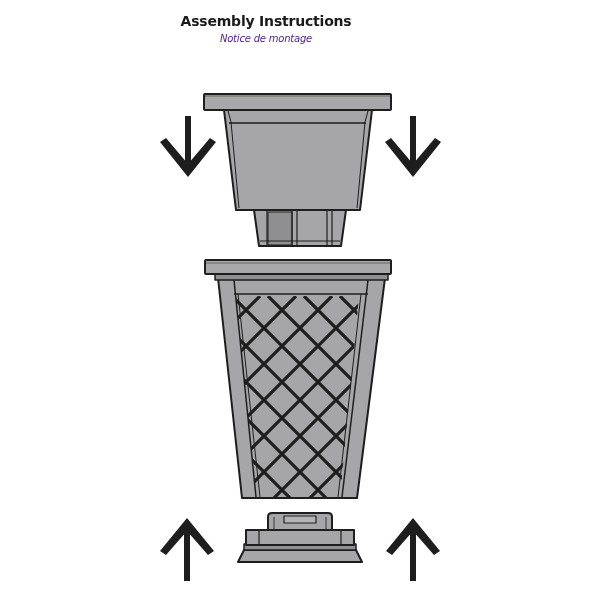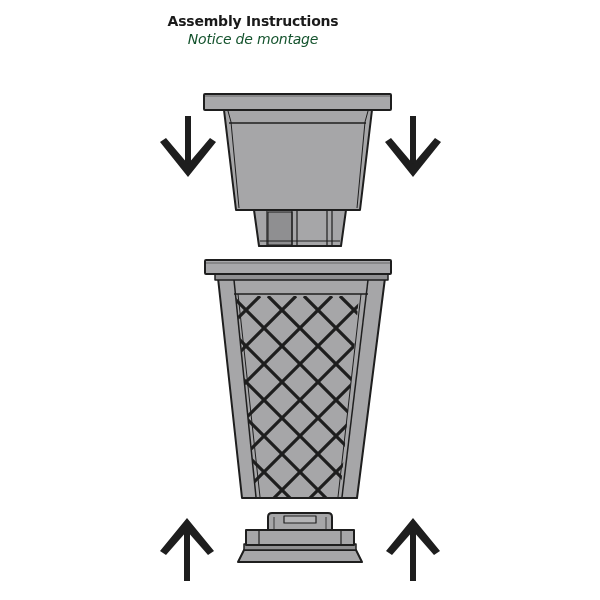--- a/index.html
+++ b/index.html
@@ -1,19 +1,19 @@
 <!DOCTYPE html>
 <html><head>
 <meta charset="utf-8">
 <style>
   html, body { margin: 0; padding: 0; background: #ffffff; }
   body { width: 600px; height: 600px; position: relative; overflow: hidden; }
-  .title-block { position: absolute; top: 12px; left: 3px; width: 500px; text-align: center; }
+  .title-block { position: absolute; top: 12px; left: 16px; width: 500px; text-align: center; }
   .title { font-family: "DejaVu Sans", sans-serif; font-weight: bold; font-size: 14px; color: #1a1a1a; line-height: 18px; letter-spacing: -0.2px; }
-  .subtitle { font-family: "DejaVu Sans", sans-serif; font-style: italic; font-size: 14px; color: #14532d; line-height: 18px; letter-spacing: -0.2px; }
+  .subtitle { font-family: "DejaVu Sans", sans-serif; font-style: italic; font-size: 10px; color: #4c1d95; line-height: 18px; letter-spacing: -0.2px; }
   svg.diagram { position: absolute; left: 0; top: 0; }
 </style>
 </head>
 <body>
 
 <div class="title-block">
   <div class="title">Assembly Instructions</div>
   <div class="subtitle">Notice de montage</div>
 </div>
 

